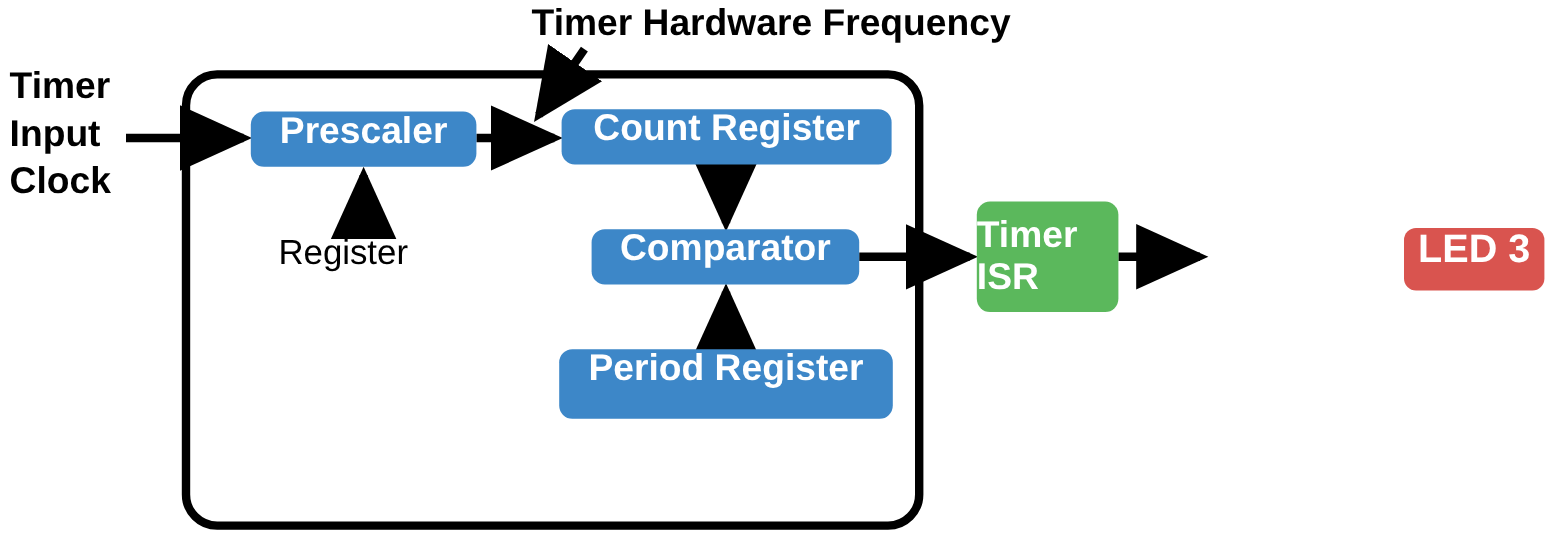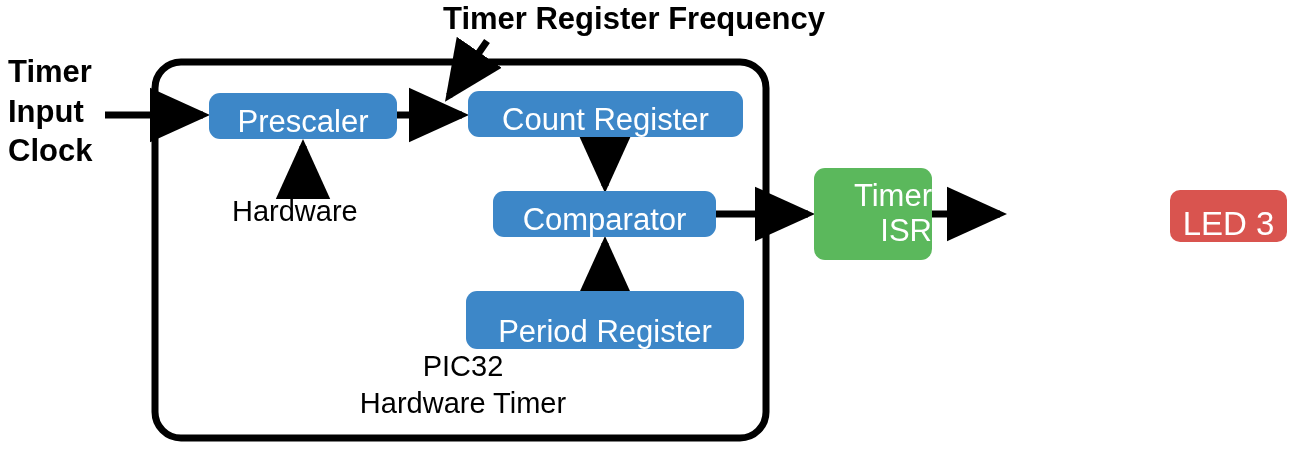--- a/index.html
+++ b/index.html
@@ -23,25 +23,25 @@
     left: 0;
     top: 0;
     width: 1295px;
     height: 449px;
   }
 
   
   .node {
     position: absolute;
     display: flex;
-    align-items: flex-end;
+    align-items: flex-start;
     justify-content: center;
     text-align: center;
     color: #ffffff;
-    font-weight: normal;
+    font-weight: bold;
     font-family: "Liberation Sans", sans-serif;
     line-height: 1.05;
     box-sizing: border-box;
     z-index: 3;
   }
   .node.blue  { background: #3d87c8; border-radius: 11px; }
   .node.green { background: #5bb85c; border-radius: 11px; }
   .node.red   { background: #d9544f; border-radius: 10px; }
 
   #node-prescaler       { left: 209px; top: 93px;  width: 188px; height: 46px;  font-size: 31px; }
@@ -142,21 +142,19 @@
   </div>
 
   <div class="node red" id="node-led3">
     <span>LED 3</span>
   </div>
 
   <div class="label bold" id="label-timer-input-clock">Timer
 Input
 Clock</div>
 
-  <div class="label bold" id="label-timer-counter-frequency">Timer Register Frequency</div>
+  <div class="label bold" id="label-timer-counter-frequency">Timer Hardware Frequency</div>
 
-  <div class="label" id="label-prescale">Hardware</div>
+  <div class="label" id="label-prescale">Register</div>
 
-  <div class="label" id="label-pic32-hardware-timer">PIC32
-Hardware Timer</div>
 
 
 </div>
 
 </body></html>

